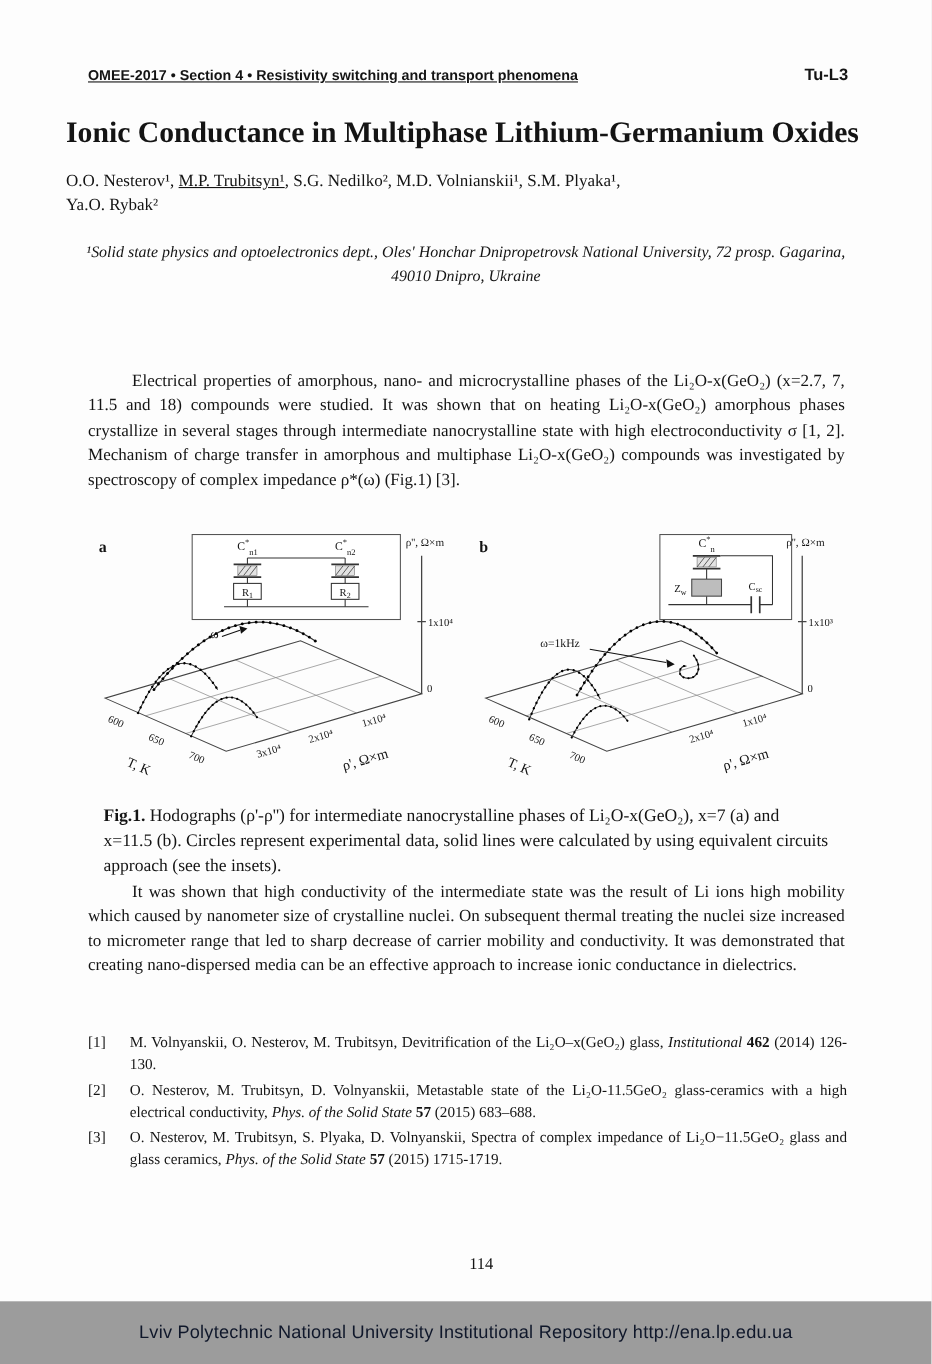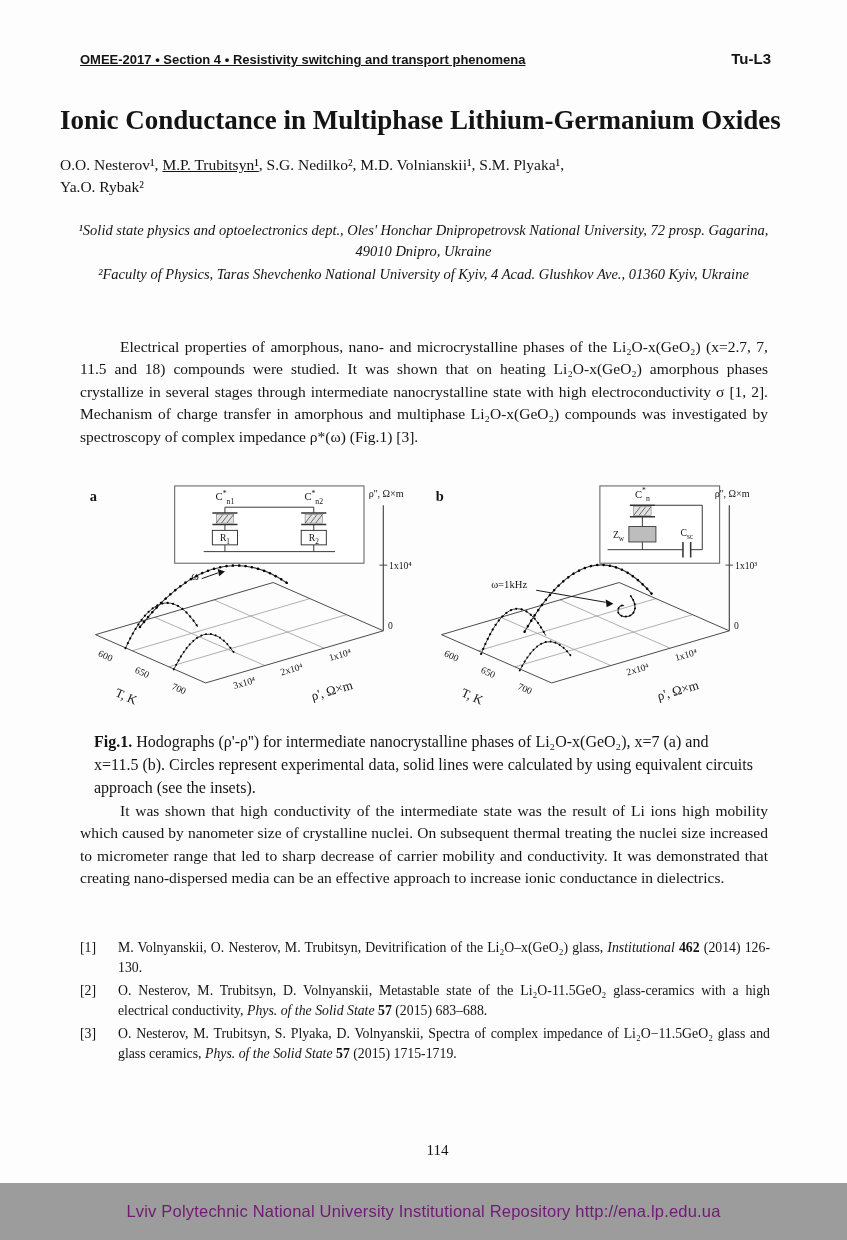--- a/index.html
+++ b/index.html
@@ -1,19 +1,19 @@
 <!DOCTYPE html>
 <html><head>
 <meta charset="utf-8">
 <style>
   * { margin:0; padding:0; box-sizing:border-box; }
   html,body { background:#e9e9e9; }
   .page { width:847px; height:1240px; margin:0 auto; background:#fdfdfd; position:relative;
           font-family:"Liberation Serif", serif; color:#141414; overflow:hidden; }
-  .header { position:absolute; top:50px; left:80px; right:76px; display:flex;
+  .header { position:absolute; top:60px; left:80px; right:76px; display:flex;
             justify-content:space-between; align-items:baseline;
             font-family:"Liberation Sans", sans-serif; }
   .header-left { font-size:13px; font-weight:bold; text-decoration:underline; }
   .header-right { font-size:15px; font-weight:bold; }
   .title { position:absolute; top:105px; left:60px; right:60px; text-align:left;
            font-size:27px; font-weight:bold; }
   .authors { position:absolute; top:154px; left:60px; right:60px; text-align:left;
              font-size:15.5px; line-height:1.45; }
   .presenter { text-decoration:underline; }
   .affiliations { position:absolute; top:220px; left:78px; width:691px; text-align:center;
@@ -28,41 +28,40 @@
   .caption { position:absolute; top:730px; left:94px; width:660px; text-align:left;
              font-size:16px; line-height:1.45; }
   .refs { position:absolute; top:938px; left:80px; width:690px; font-size:13.8px; line-height:1.45; }
   .ref { display:grid; grid-template-columns:38px 1fr; margin-bottom:3px; }
   .ref-text { text-align:justify; }
   .journal { font-style:italic; }
   .vol { font-weight:bold; }
   .page-num { position:absolute; top:1142px; left:0; right:0; text-align:center; font-size:15px;margin-left:28px; }
   .footer { position:absolute; left:0; right:0; bottom:0; height:57px; background:#9c9c9c;
             display:flex; align-items:center; justify-content:center; }
-  .footer-text { font-family:"Liberation Sans", sans-serif; font-size:16.5px; color:#701a75;
+  .footer-text { font-family:"Liberation Sans", sans-serif; font-size:16.5px; color:#0f172a;
                  letter-spacing:0.2px; }
   svg text { font-family:"Liberation Serif", serif; fill:#141414; }
 </style>
 </head>
 <body>
 
 <div class="page">
 
   <div class="header">
     <span class="header-left">OMEE-2017 • Section 4 • Resistivity switching and transport phenomena</span>
     <span class="header-right">Tu-L3</span>
   </div>
 
   <h1 class="title">Ionic Conductance in Multiphase Lithium-Germanium Oxides</h1>
 
   <p class="authors"><span>O.O. Nesterov¹, </span><span class="presenter">M.P. Trubitsyn¹</span><span>, S.G. Nedilko², M.D. Volnianskii¹, S.M. Plyaka¹,</span><br><span>Ya.O. Rybak²</span></p>
 
   <div class="affiliations">
     <div class="affil">¹Solid state physics and optoelectronics dept., Oles' Honchar Dnipropetrovsk National University, 72 prosp. Gagarina, 49010 Dnipro, Ukraine</div>
-    <div class="affil">²Faculty of Physics, Taras Shevchenko National University of Kyiv, 4 Acad. Glushkov Ave., 01360 Kyiv, Ukraine</div>
   </div>
 
   <p class="para para1">Electrical properties of amorphous, nano- and microcrystalline phases of the Li₂O-x(GeO₂) (x=2.7, 7, 11.5 and 18) compounds were studied. It was shown that on heating Li₂O-x(GeO₂) amorphous phases crystallize in several stages through intermediate nanocrystalline state with high electroconductivity σ [1, 2]. Mechanism of charge transfer in amorphous and multiphase Li₂O-x(GeO₂) compounds was investigated by spectroscopy of complex impedance ρ*(ω) (Fig.1) [3].</p>
 
   <div class="figure">
     <div class="panels">
 
       <svg class="panel" viewBox="0 0 350 238">
         <g stroke="#8a8a8a" stroke-width="0.7" fill="none">
           <path d="M52,174.7 L236,120.7 M90,191.3 L274,137.3 M75.3,140 L189.3,190 M136.7,122 L250.7,172"></path>

